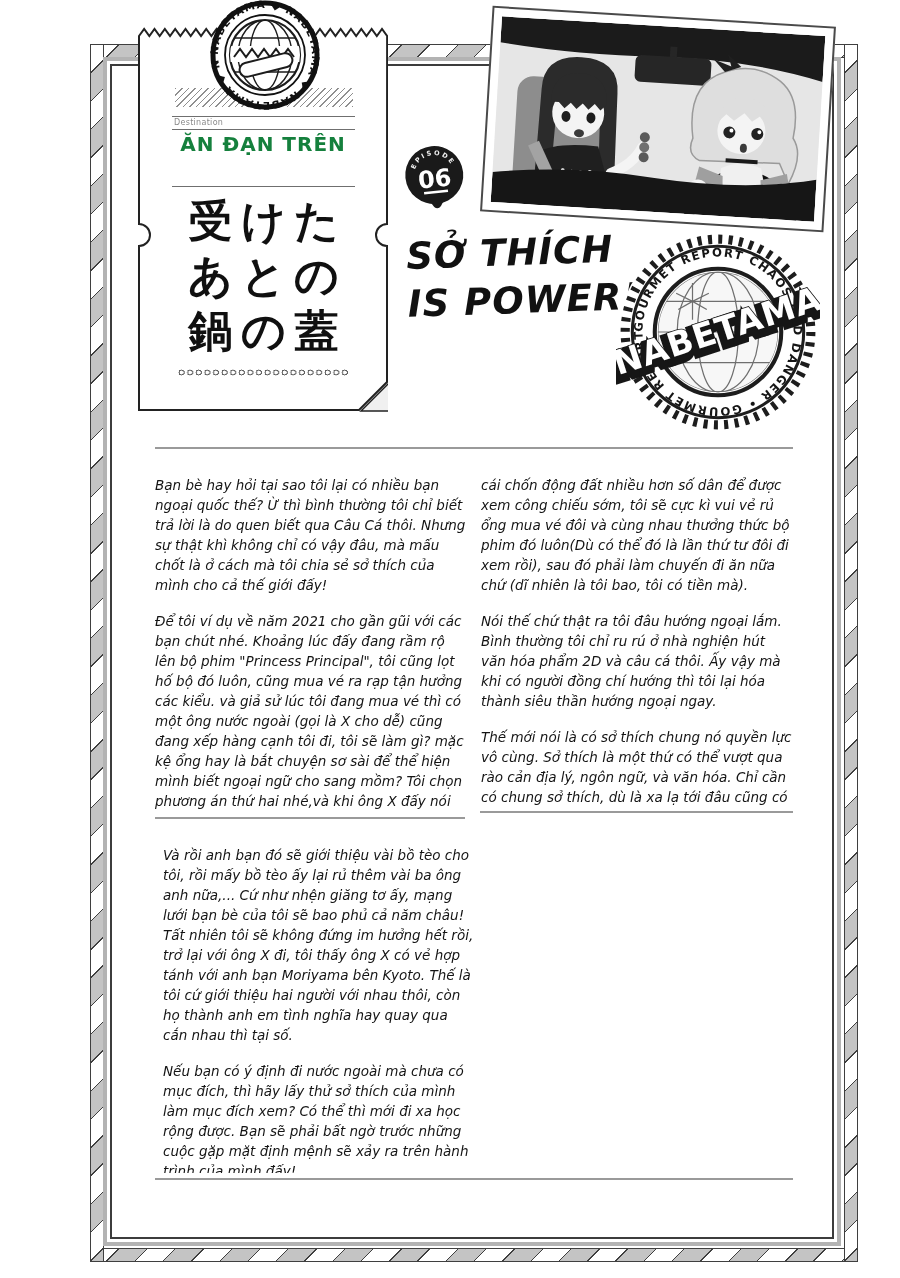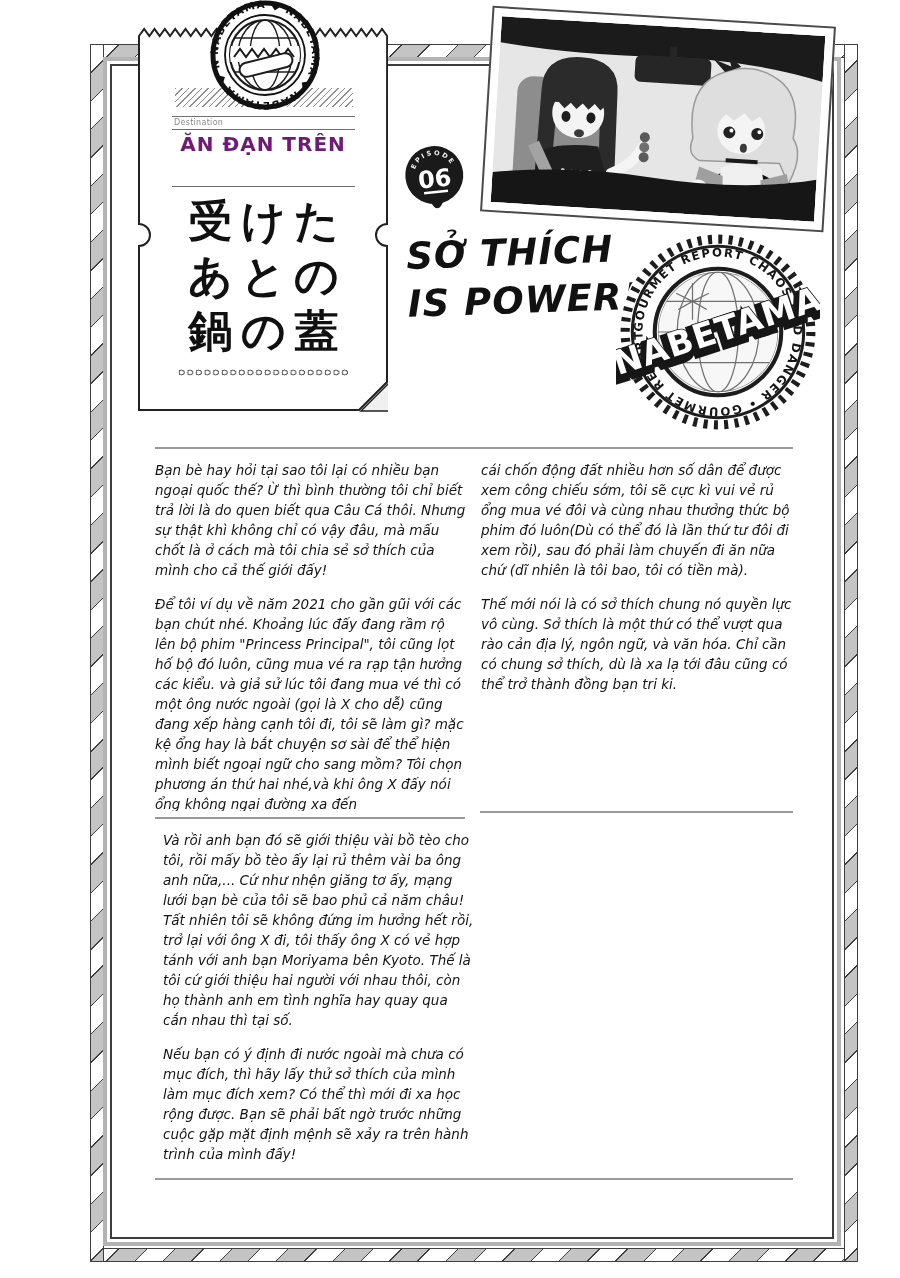--- a/index.html
+++ b/index.html
@@ -27,21 +27,21 @@
   
   .ticket { position:absolute; left:138px; top:20px; width:250px; height:392px; }
   .ticket svg.outline { position:absolute; left:0; top:0; }
   .hatch-bar {
     position:absolute; left:37px; top:68px; width:178px; height:19px;
     background: repeating-linear-gradient(135deg, #8f8f8f 0 1.3px, transparent 1.3px 4.6px);
   }
   .dest-line { position:absolute; left:34px; width:183px; height:1px; background:#6f6f6f; }
   .dest-label { position:absolute; left:36px; top:98px; font-size:8px; color:#8a8a8a; letter-spacing:0.3px; }
   .dest-title { position:absolute; left:0; top:112px; width:250px; text-align:center;
-    font-size:20px; line-height:24px; font-weight:bold; color:#701a75; letter-spacing:1px; }
+    font-size:20px; line-height:24px; font-weight:bold; color:#15803d; letter-spacing:1px; }
   .jp-grid { position:absolute; left:46px; top:176px; display:grid;
     grid-template-columns: repeat(3, 53px); grid-auto-rows:52px; column-gap:0; row-gap:3px;
     font-size:44px; line-height:50px; color:#101010; text-align:center; font-weight:bold;
     font-family:"DejaVu Sans", sans-serif; }
   .perf-dots { position:absolute; left:40px; top:349px; width:172px; height:7px;
     background-image: radial-gradient(circle at 3.5px 3.5px, transparent 1.9px, #5d5d5d 2.1px 2.9px, transparent 3.1px);
     background-size:8.6px 7px; background-repeat:repeat-x; }
   .ticket-stamp { position:absolute; left:72px; top:-20px; }
 
   
@@ -62,21 +62,21 @@
   .seal { position:absolute; left:616px; top:230px; }
 
   
   .rule { position:absolute; background:#9a9a9a; }
   .rule.top-rule     { left:155px; top:447px;  width:638px; height:2px; }
   .rule.div-left     { left:155px; top:817px;  width:310px; height:2px; }
   .rule.div-right    { left:480px; top:811px;  width:313px; height:2px; }
   .rule.bottom-rule  { left:155px; top:1178px; width:638px; height:2px; }
 
   .textcol { position:absolute; font-style:italic; font-size:13.5px; line-height:20px; color:#141414; overflow:hidden; }
-  .textcol p { margin:1px 0 14px 0; }
+  .textcol p { margin:16px 0 14px 0; }
   .col-left-1  { left:155px; top:459px; width:311px; height:352px; }
   .col-left-2  { left:163px; top:829px; width:311px; height:344px; }
   .col-right-1 { left:481px; top:459px; width:313px; height:346px; }
 
   svg text { font-family:"DejaVu Sans", sans-serif; }
 </style>
 </head>
 <body>
 
 <div class="page">
@@ -272,16 +272,17 @@
   <div class="textcol col-left-1">
     <p>Bạn bè hay hỏi tại sao tôi lại có nhiều bạn ngoại quốc thế? Ừ thì bình thường tôi chỉ biết trả lời là do quen biết qua Câu Cá thôi. Nhưng sự thật khì không chỉ có vậy đâu, mà mấu chốt là ở cách mà tôi chia sẻ sở thích của mình cho cả thế giới đấy!</p>
     <p>Để tôi ví dụ về năm 2021 cho gần gũi với các bạn chút nhé. Khoảng lúc đấy đang rầm rộ lên bộ phim "Princess Principal", tôi cũng lọt hố bộ đó luôn, cũng mua vé ra rạp tận hưởng các kiểu. và giả sử lúc tôi đang mua vé thì có một ông nước ngoài (gọi là X cho dễ) cũng đang xếp hàng cạnh tôi đi, tôi sẽ làm gì? mặc kệ ổng hay là bắt chuyện sơ sài để thể hiện mình biết ngoại ngữ cho sang mồm? Tôi chọn phương án thứ hai nhé,và khi ông X đấy nói ổng không ngại đường xa đến</p>
   </div>
   <div class="textcol col-left-2">
     <p>Và rồi anh bạn đó sẽ giới thiệu vài bồ tèo cho tôi, rồi mấy bồ tèo ấy lại rủ thêm vài ba ông anh nữa,... Cứ như nhện giăng tơ ấy, mạng lưới bạn bè của tôi sẽ bao phủ cả năm châu! Tất nhiên tôi sẽ không đứng im hưởng hết rồi, trở lại với ông X đi, tôi thấy ông X có vẻ hợp tánh với anh bạn Moriyama bên Kyoto. Thế là tôi cứ giới thiệu hai người với nhau thôi, còn họ thành anh em tình nghĩa hay quay qua cắn nhau thì tại số.</p>
     <p>Nếu bạn có ý định đi nước ngoài mà chưa có mục đích, thì hãy lấy thử sở thích của mình làm mục đích xem? Có thể thì mới đi xa học rộng được. Bạn sẽ phải bất ngờ trước những cuộc gặp mặt định mệnh sẽ xảy ra trên hành trình của mình đấy!</p>
   </div>
   <div class="textcol col-right-1">
     <p>cái chốn động đất nhiều hơn số dân để được xem công chiếu sớm, tôi sẽ cực kì vui vẻ rủ ổng mua vé đôi và cùng nhau thưởng thức bộ phim đó luôn(Dù có thể đó là lần thứ tư đôi đi xem rồi), sau đó phải làm chuyến đi ăn nữa chứ (dĩ nhiên là tôi bao, tôi có tiền mà).</p>
+    <p>Nói thế chứ thật ra tôi đâu hướng ngoại lắm. Bình thường tôi chỉ ru rú ở nhà nghiện hút văn hóa phẩm 2D và câu cá thôi. Ấy vậy mà khi có người đồng chí hướng thì tôi lại hóa thành siêu thần hướng ngoại ngay.</p>
     <p>Thế mới nói là có sở thích chung nó quyền lực vô cùng. Sở thích là một thứ có thể vượt qua rào cản địa lý, ngôn ngữ, và văn hóa. Chỉ cần có chung sở thích, dù là xa lạ tới đâu cũng có thể trở thành đồng bạn tri ki.</p>
   </div>
 
 </div>
 
 </body></html>

